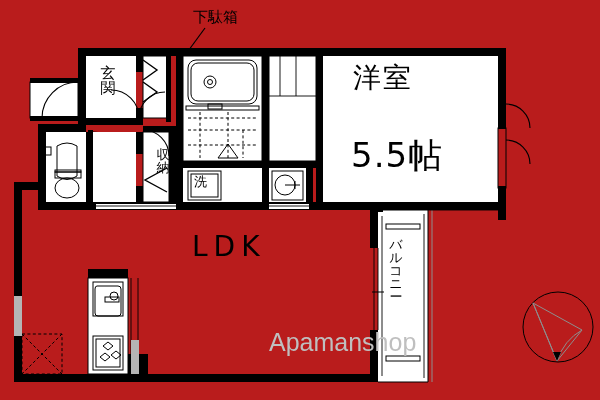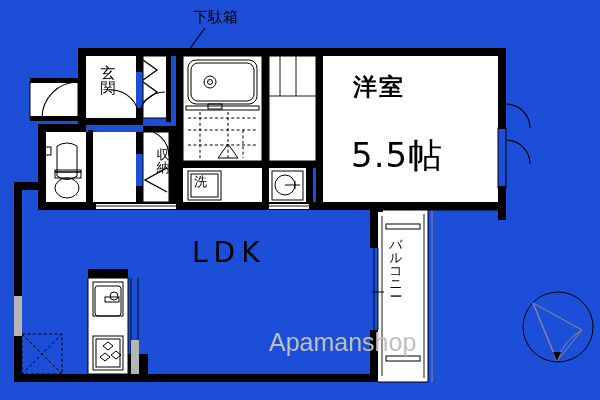--- a/index.html
+++ b/index.html
@@ -7,21 +7,21 @@
     padding: 0;
     background: #ffffff;
   }
   body {
     font-family: "DejaVu Sans", "Liberation Sans", sans-serif;
   }
   #plan-root {
     position: relative;
     width: 600px;
     height: 400px;
-    background: #1d4ed8;
+    background: #b91c1c;
     overflow: hidden;
   }
   #plan-svg {
     position: absolute;
     left: 0;
     top: 0;
     width: 600px;
     height: 400px;
     display: block;
   }
@@ -43,23 +43,23 @@
     line-height: 1;
     font-family: "DejaVu Sans", "Liberation Sans", sans-serif;
   }
   .lbl-cjk {
     font-family: "DejaVu Sans", sans-serif;
   }
   #label-shoebox   { left: 193px; top: 10px;  font-size: 15px; letter-spacing: 0px; }
   #label-genkan    { left: 99px;  top: 66px;  font-size: 15px; width: 18px; text-align: center; }
   #label-closet-sm { left: 155px; top: 148px; font-size: 13px; width: 16px; text-align: center; }
   #label-washer    { left: 194px; top: 175px; font-size: 13px; }
-  #label-yoshitsu  { left: 353px; top: 75px;  font-size: 24px; letter-spacing: 2px; font-weight: bold; }
+  #label-yoshitsu  { left: 353px; top: 64px;  font-size: 28px; letter-spacing: 2px; }
   #label-yoshitsu-area { left: 351px; top: 138px; font-size: 34px; letter-spacing: 1px; }
-  #label-ldk       { left: 192px; top: 239px; font-size: 28px; letter-spacing: 6px; }
+  #label-ldk       { left: 192px; top: 233px; font-size: 28px; letter-spacing: 6px; }
   #label-ldk-area  { left: 198px; top: 305px; font-size: 28px; letter-spacing: 3px; }
   #label-balcony   { left: 389px; top: 238px; font-size: 13px; width: 14px; text-align: center; }
 
   #watermark {
     position: absolute;
     left: 229px;
     top: 328px;
     font-size: 25px;
     color: #bfbfbf;
     letter-spacing: 0px;

